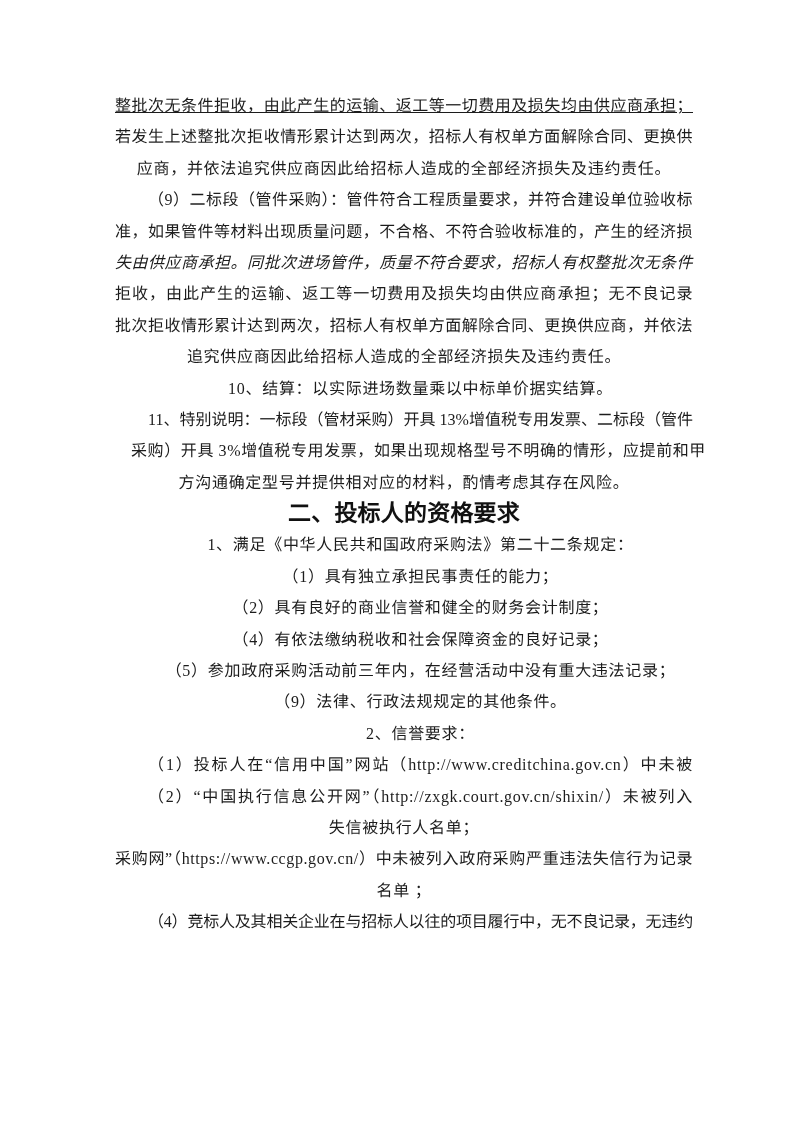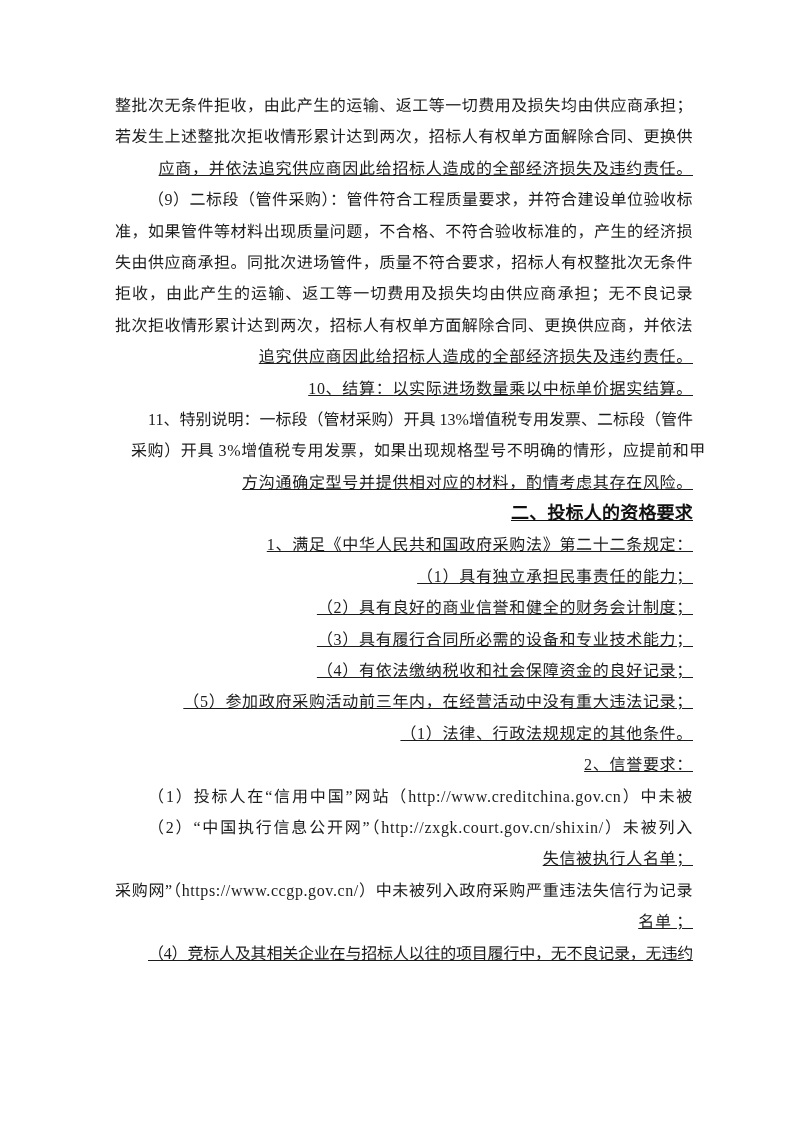--- a/index.html
+++ b/index.html
@@ -30,47 +30,46 @@
     letter-spacing: 0.7px;
     white-space: nowrap;
   }
   
   .line.fill {
     text-align: justify;
     text-align-last: justify;
   }
   
   .line.last {
-    text-align: right;
-    text-decoration: underline;
+    text-align: center;
   }
   
   .line.indent {
     padding-left: 33px;
   }
   .para.heading .line {
-    font-size: 18px;
+    font-size: 23px;
     font-weight: bold;
     letter-spacing: 0.2px;
     color: #111111;
   }
 </style>
 </head>
 <body>
 
 <main class="page-body">
     <div class="para">
-      <div class="line fill" style="letter-spacing: 0.5px;">整批次无条件拒收，由此产生的运输、返工等一切费用及损失均由供应商承担；</div>
+      <div class="line fill" style="letter-spacing: 0.5px; text-decoration: underline;">整批次无条件拒收，由此产生的运输、返工等一切费用及损失均由供应商承担；</div>
       <div class="line fill" style="letter-spacing: 0.5px;">若发生上述整批次拒收情形累计达到两次，招标人有权单方面解除合同、更换供</div>
       <div class="line last">应商，并依法追究供应商因此给招标人造成的全部经济损失及违约责任。</div>
     </div>
     <div class="para">
       <div class="line fill indent" style="letter-spacing: 0.5px;">（9）二标段（管件采购）：管件符合工程质量要求，并符合建设单位验收标</div>
       <div class="line fill" style="letter-spacing: 0.5px;">准，如果管件等材料出现质量问题，不合格、不符合验收标准的，产生的经济损</div>
-      <div class="line fill" style="letter-spacing: 0.5px;">失由供应商承担。同批次进场管件，质量不符合要求，招标人有权整批次无条件</div>
+      <div class="line fill" style="letter-spacing: 0.5px; font-style: italic;">失由供应商承担。同批次进场管件，质量不符合要求，招标人有权整批次无条件</div>
       <div class="line fill" style="letter-spacing: 0.5px;">拒收，由此产生的运输、返工等一切费用及损失均由供应商承担；无不良记录</div>
       <div class="line fill" style="letter-spacing: 0.5px;">批次拒收情形累计达到两次，招标人有权单方面解除合同、更换供应商，并依法</div>
       <div class="line last">追究供应商因此给招标人造成的全部经济损失及违约责任。</div>
     </div>
     <div class="para">
       <div class="line last indent">10、结算：以实际进场数量乘以中标单价据实结算。</div>
     </div>
     <div class="para">
       <div class="line fill indent" style="letter-spacing: 2.77556e-17px;">11、特别说明：一标段（管材采购）开具 13%增值税专用发票、二标段（管件</div>
       <div class="line fill" style="letter-spacing: 0.6px; margin-left: 16px;">采购）开具 3%增值税专用发票，如果出现规格型号不明确的情形，应提前和甲</div>
@@ -82,30 +81,27 @@
     <div class="para">
       <div class="line last indent">1、满足《中华人民共和国政府采购法》第二十二条规定：</div>
     </div>
     <div class="para">
       <div class="line last indent">（1）具有独立承担民事责任的能力；</div>
     </div>
     <div class="para">
       <div class="line last indent">（2）具有良好的商业信誉和健全的财务会计制度；</div>
     </div>
     <div class="para">
-      <div class="line last indent">（3）具有履行合同所必需的设备和专业技术能力；</div>
-    </div>
-    <div class="para">
       <div class="line last indent">（4）有依法缴纳税收和社会保障资金的良好记录；</div>
     </div>
     <div class="para">
       <div class="line last indent">（5）参加政府采购活动前三年内，在经营活动中没有重大违法记录；</div>
     </div>
     <div class="para">
-      <div class="line last indent">（1）法律、行政法规规定的其他条件。</div>
+      <div class="line last indent">（9）法律、行政法规规定的其他条件。</div>
     </div>
     <div class="para">
       <div class="line last indent">2、信誉要求：</div>
     </div>
     <div class="para">
       <div class="line fill indent">（1）投标人在“信用中国”网站（http://www.creditchina.gov.cn）中未被</div>
     </div>
     <div class="para">
       <div class="line fill indent">（2）“中国执行信息公开网”（http://zxgk.court.gov.cn/shixin/）未被列入</div>
       <div class="line last">失信被执行人名单；</div>

